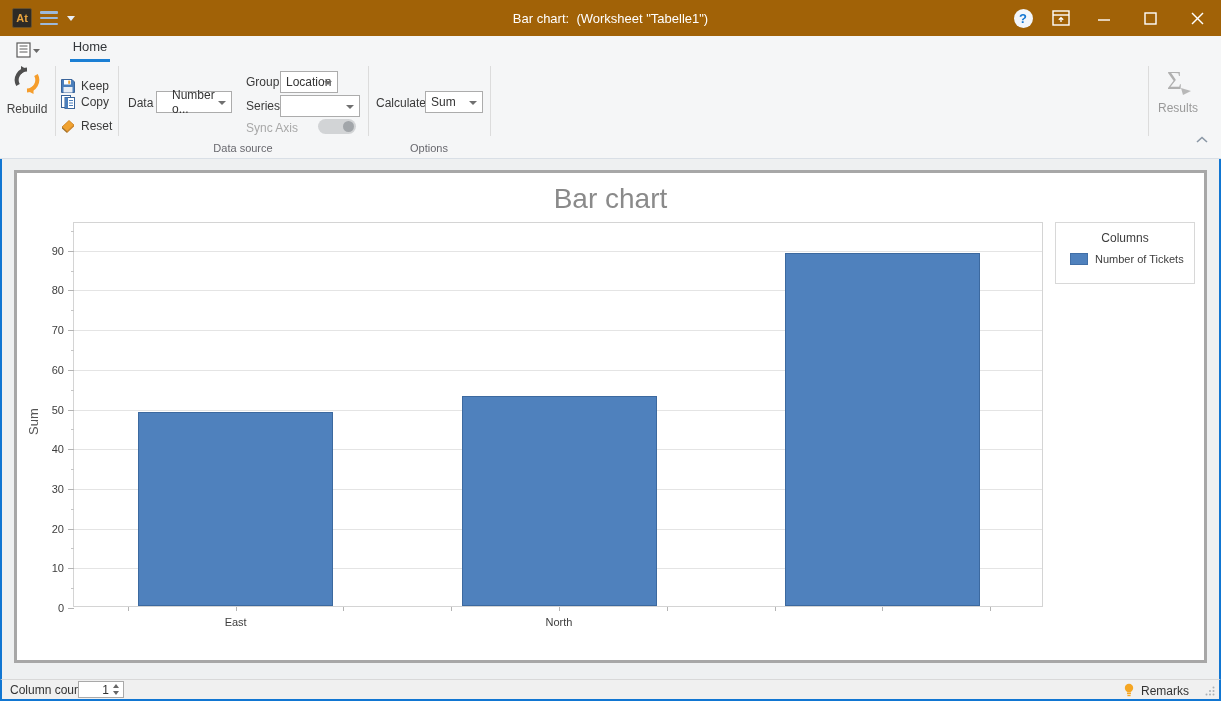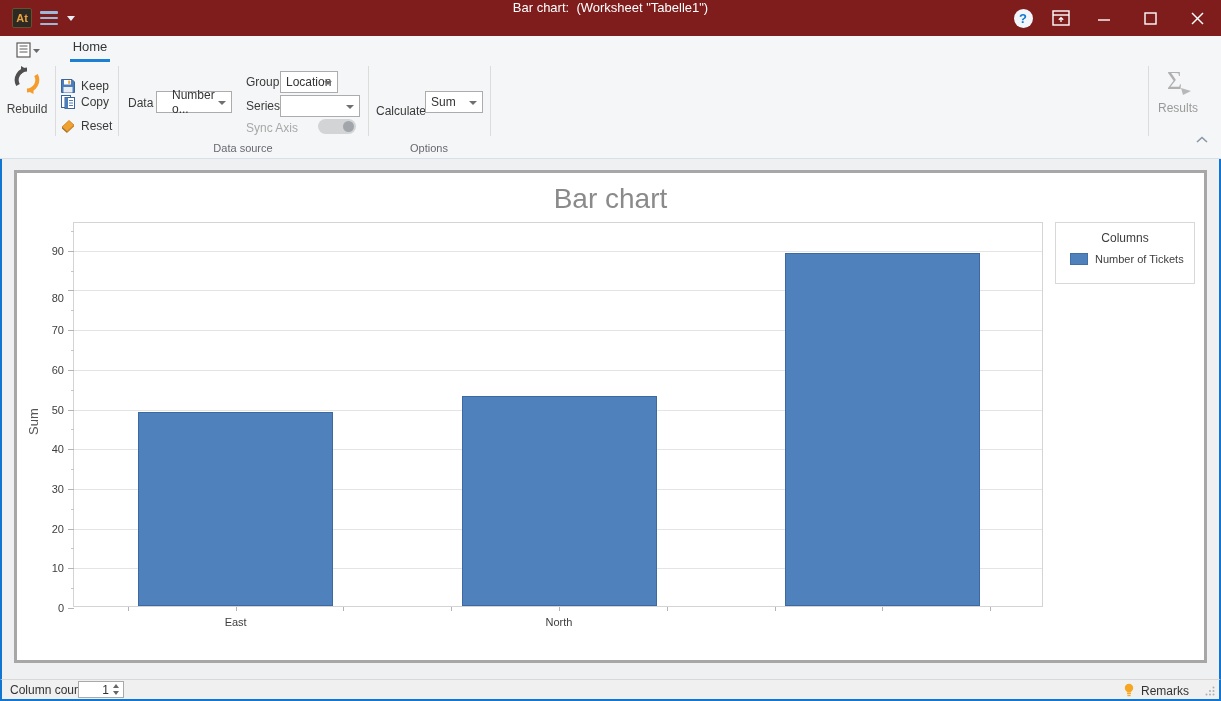--- a/index.html
+++ b/index.html
@@ -1,20 +1,20 @@
 <!DOCTYPE html>
 <html><head>
 <meta charset="utf-8">
 <style>
   * { box-sizing: border-box; margin: 0; padding: 0; }
   html,body { width:1221px; height:701px; font-family:"Liberation Sans", sans-serif; overflow:hidden; background:#fff; }
   .window { position:absolute; left:0; top:0; width:1221px; height:701px; border:2px solid #1176d2; background:#eef0f1; }
 
   
-  .titlebar { position:absolute; left:-2px; top:-2px; width:1221px; height:36px; background:#7f1d1d; display:flex; }
+  .titlebar { position:absolute; left:-2px; top:-2px; width:1221px; height:36px; background:#a16207; display:flex; align-items:center; }
   .app-logo { position:absolute; left:12px; top:8px; width:20px; height:20px; background:#2d2a26; border:1px solid #6b5128; border-radius:2px; color:#e8a33d; font-size:11px; font-weight:bold; text-align:center; line-height:18px; }
   .hamburger { position:absolute; left:40px; top:11px; width:18px; height:14px; display:flex; flex-direction:column; justify-content:space-between; }
   .hamburger div { height:2.5px; background:#9db9da; border-radius:1px; }
   .tb-caret { position:absolute; left:67px; top:16px; width:0; height:0; border-left:4.5px solid transparent; border-right:4.5px solid transparent; border-top:5px solid #e8eef6; }
   .tb-title { flex:1; text-align:center; color:#ffffff; font-size:13px; white-space:pre; }
   .tb-right { position:absolute; right:0; top:0; height:36px; display:flex; align-items:center; }
   .tb-btn { height:36px; display:flex; align-items:center; justify-content:center; color:#fff; }
   .tb-btn.sm { width:38px; } .tb-btn.lg { width:47px; }
   .help-circle { width:19px; height:19px; border-radius:50%; background:#f2f6fb; color:#1176d2; font-size:13px; font-weight:bold; text-align:center; line-height:19px; }
 
@@ -186,21 +186,21 @@
       <div class="combo" style="left:280px; top:31px; width:80px;">
         <span></span>
         <span class="caret"></span>
       </div>
       <div class="fld-label disabled-label" style="left:246px; top:57px;">Sync Axis</div>
       <div class="toggle" style="left:318px; top:55px;">
           <div class="knob"></div>
         </div>
       <div class="rb-sep" style="left:368px;"></div>
 
-      <div class="fld-label" style="left:376px; top:40px;">Calculate</div>
+      <div class="fld-label" style="left:376px; top:32px;">Calculate</div>
       <div class="combo" style="left:425px; top:27px; width:58px;">
         <span>Sum</span>
         <span class="caret"></span>
       </div>
       <div class="rb-sep" style="left:490px;"></div>
 
       <div class="rb-sep" style="left:1148px;"></div>
       <div class="results-btn">
         <svg width="34" height="34" viewBox="0 0 34 34">
           <path d="M8 4 H24 V9 L14 9 L22 16 L14 23 L24 23 V28 H8 V26 L17 16 L8 6 Z" fill="none"></path>
@@ -243,21 +243,21 @@
         <div class="ytick" style="top: 186.546px;"></div>
         <div class="ylab" style="top: 186.546px;">50</div>
         <div class="grid" style="top: 146.856px;"></div>
         <div class="ytick" style="top: 146.856px;"></div>
         <div class="ylab" style="top: 146.856px;">60</div>
         <div class="grid" style="top: 107.165px;"></div>
         <div class="ytick" style="top: 107.165px;"></div>
         <div class="ylab" style="top: 107.165px;">70</div>
         <div class="grid" style="top: 67.4742px;"></div>
         <div class="ytick" style="top: 67.4742px;"></div>
-        <div class="ylab" style="top: 67.4742px; margin-top: 8px;">80</div>
+        <div class="ylab" style="top: 67.4742px;">80</div>
         <div class="grid" style="top: 27.7835px;"></div>
         <div class="ytick" style="top: 27.7835px;"></div>
         <div class="ylab" style="top: 27.7835px;">90</div>
         <div class="ytick minor" style="top: 365.155px;"></div>
         <div class="ytick minor" style="top: 325.464px;"></div>
         <div class="ytick minor" style="top: 285.773px;"></div>
         <div class="ytick minor" style="top: 246.082px;"></div>
         <div class="ytick minor" style="top: 206.392px;"></div>
         <div class="ytick minor" style="top: 166.701px;"></div>
         <div class="ytick minor" style="top: 127.01px;"></div>

